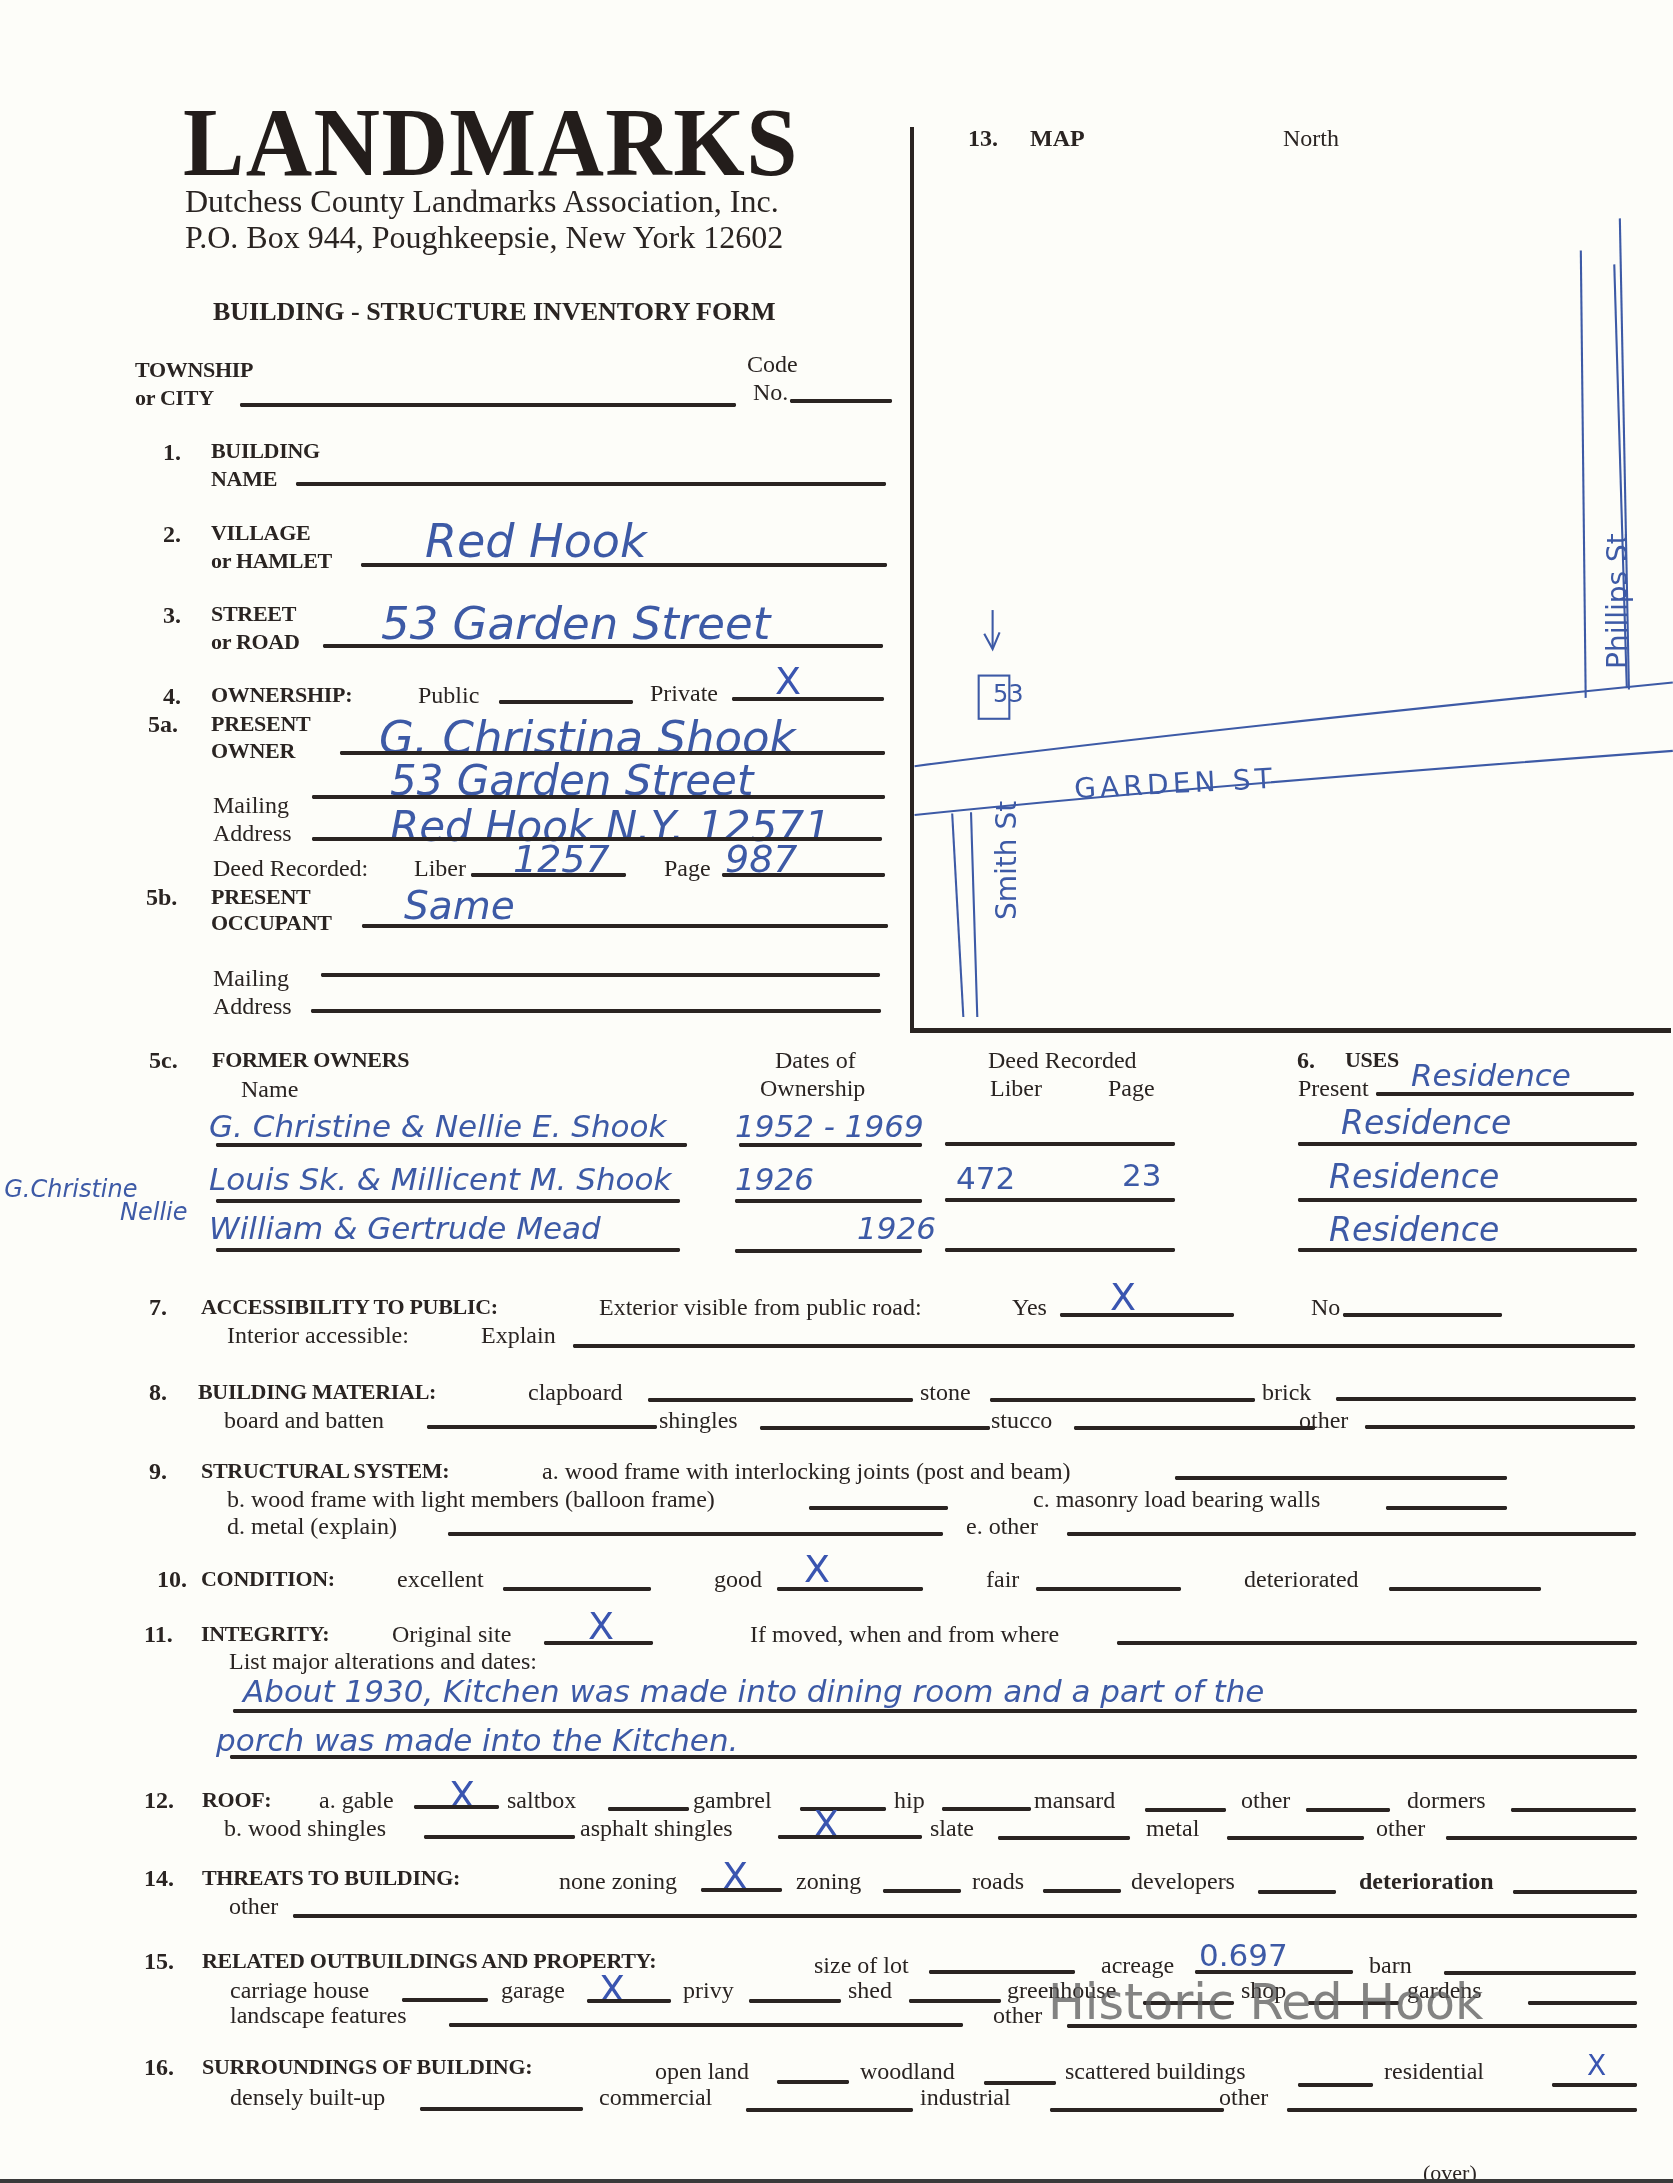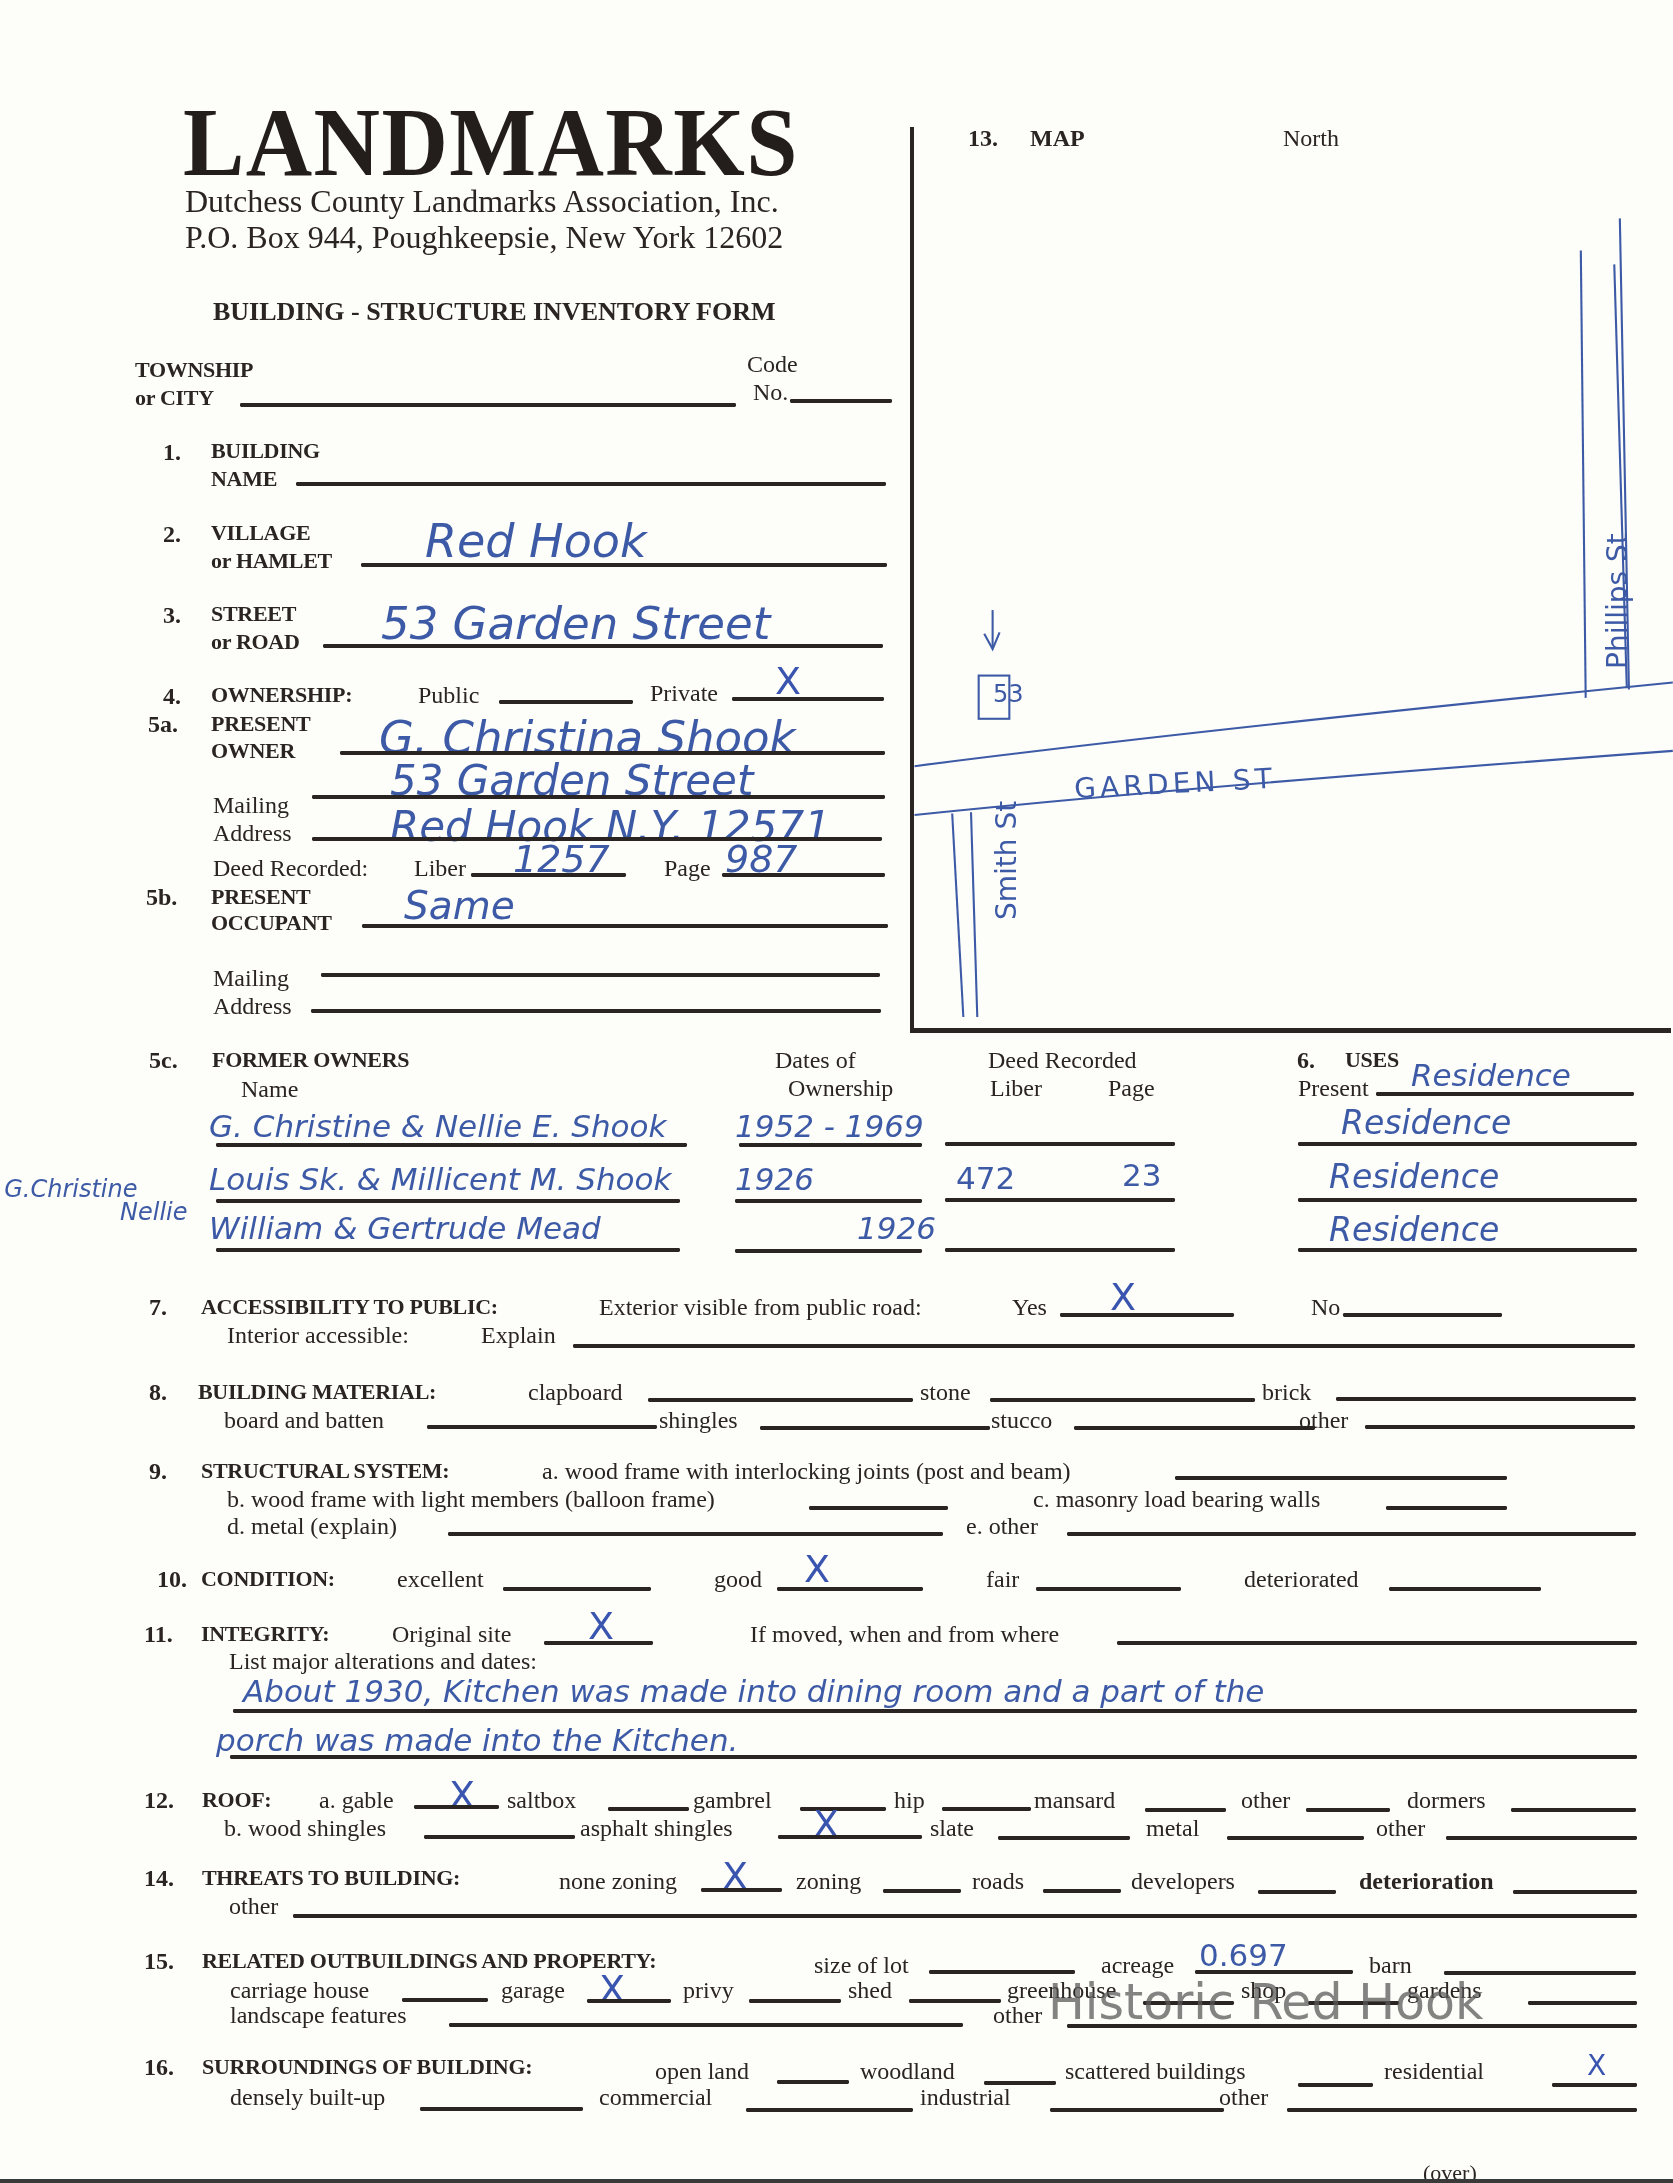--- a/index.html
+++ b/index.html
@@ -120,21 +120,21 @@
 </svg>
 <div class="handu" style="left:993px;top:680px;font-size:24px;">53</div>
 <div class="handu" style="left:1074px;top:767px;font-size:28px;letter-spacing:4.2px;transform:rotate(-3deg);">GARDEN ST</div>
 <div class="handu" style="left:990px;top:920px;font-size:28px;transform:rotate(-90deg);transform-origin:left top;">Smith St</div>
 <div class="handu" style="left:1601px;top:669px;font-size:28px;transform:rotate(-90deg);transform-origin:left top;">Phillips St</div>
 
 <div class="abs num" style="left:149px;top:1047px;">5c.</div>
 <div class="abs lblb" style="left:212px;top:1047px;">FORMER OWNERS</div>
 <div class="abs lbl" style="left:241px;top:1076px;">Name</div>
 <div class="abs lbl" style="left:775px;top:1047px;">Dates of</div>
-<div class="abs lbl" style="left:760px;top:1075px;margin-left:28px;">Ownership</div>
+<div class="abs lbl" style="left:760px;top:1075px;">Ownership</div>
 <div class="abs lbl" style="left:988px;top:1047px;">Deed Recorded</div>
 <div class="abs lbl" style="left:990px;top:1075px;">Liber</div>
 <div class="abs lbl" style="left:1108px;top:1075px;">Page</div>
 
 <div class="hand" style="left:4.2px;top:1175px;font-size:24px;">G.Christine</div>
 <div class="hand" style="left:120px;top:1198px;font-size:24px;">Nellie</div>
 
 <div class="hand" style="left:209px;top:1108px;font-size:31px;">G. Christine &amp; Nellie E. Shook</div>
 <div class="line" style="left:216px;top:1143px;width:471px;"></div>
 <div class="hand" style="left:735px;top:1108px;font-size:31px;">1952 - 1969</div>

